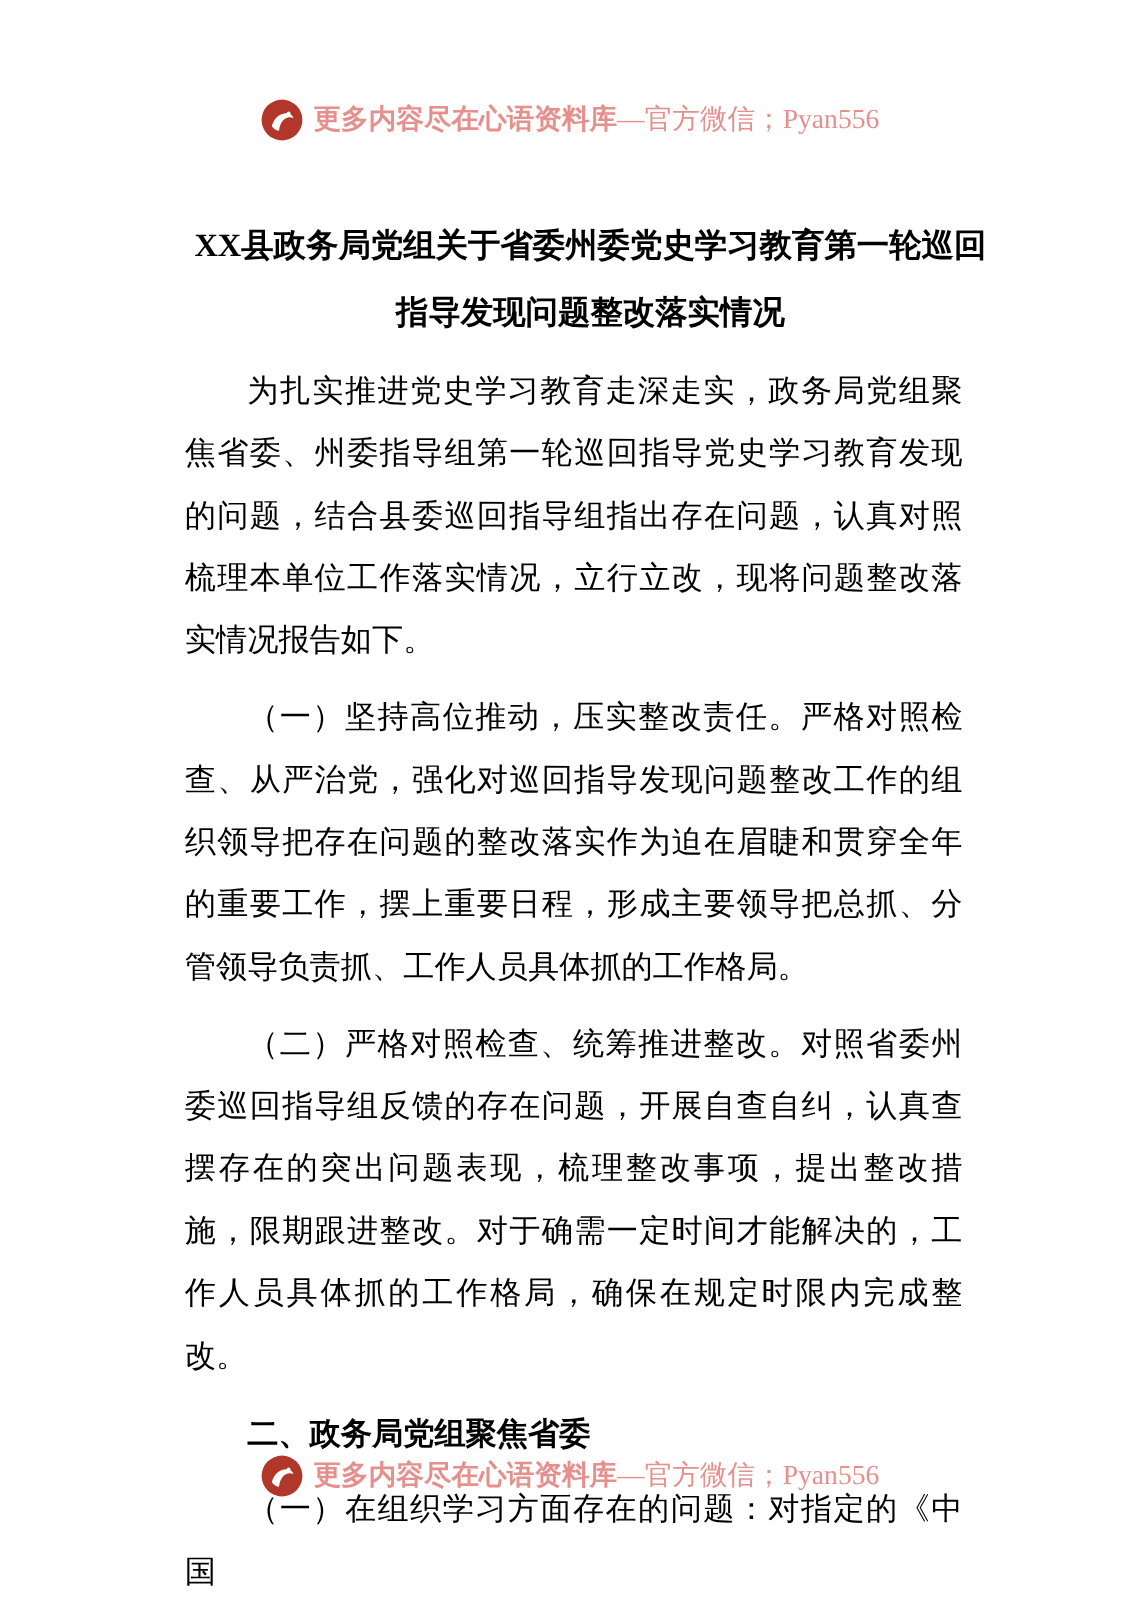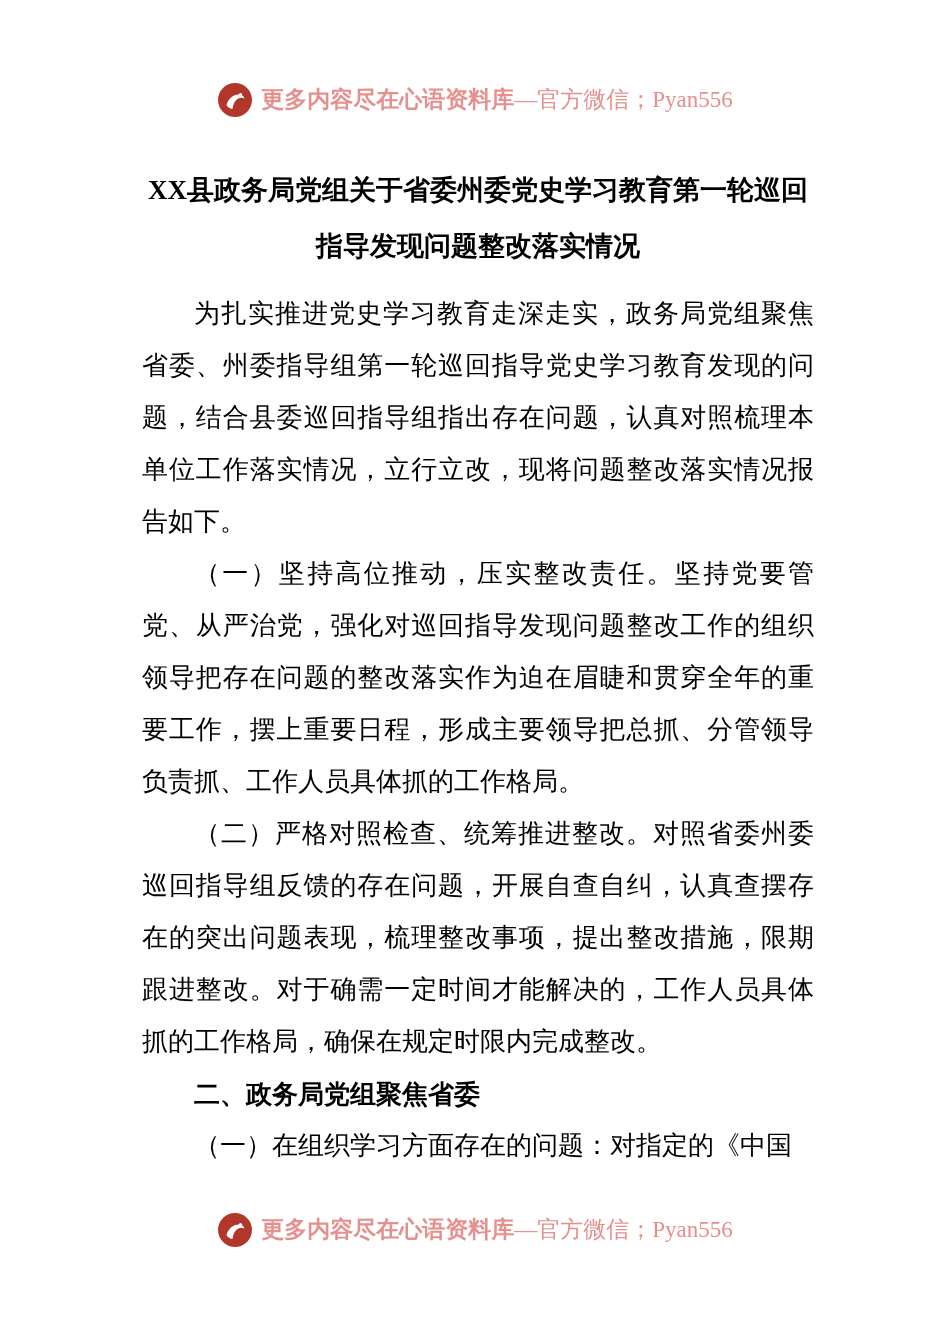--- a/index.html
+++ b/index.html
@@ -33,39 +33,39 @@
     height: 36px;
     display: inline-block;
     flex: 0 0 auto;
   }
   .wm-bold { font-weight: bold; }
   .doc-title {
     position: absolute;
     top: 162px;
     left: 140px;
     width: 676px;
-    margin: 0;
+    margin: 14px;
     text-align: center;
     font-size: 27px;
     font-weight: bold;
     line-height: 56px;
     font-family: "Liberation Serif", serif;
     color: #000000;
   }
   .doc-body {
     position: absolute;
     top: 288px;
     left: 142px;
     width: 672px;
     font-size: 26px;
     line-height: 52px;
     text-align: justify;
   }
   .doc-body p {
-    margin: 0;
+    margin: 12px;
     text-indent: 2em;
   }
   .doc-body p.heading {
     font-weight: bold;
     font-family: "Liberation Sans", sans-serif;
   }
 </style>
 </head>
 <body>
 
@@ -79,21 +79,21 @@
         <circle cx="23.5" cy="12.5" r="1.6" fill="#ffffff"></circle>
       </svg>
     </span>
     <span class="wm-text"><span class="wm-bold">更多内容尽在心语资料库</span><span>—官方微信；Pyan556</span></span>
   </div>
 
   <h1 class="doc-title">XX县政务局党组关于省委州委党史学习教育第一轮巡回指导发现问题整改落实情况</h1>
 
   <div class="doc-body">
       <p class="body">为扎实推进党史学习教育走深走实，政务局党组聚焦省委、州委指导组第一轮巡回指导党史学习教育发现的问题，结合县委巡回指导组指出存在问题，认真对照梳理本单位工作落实情况，立行立改，现将问题整改落实情况报告如下。</p>
-      <p class="body">（一）坚持高位推动，压实整改责任。坚持党要管党、从严治党，强化对巡回指导发现问题整改工作的组织领导把存在问题的整改落实作为迫在眉睫和贯穿全年的重要工作，摆上重要日程，形成主要领导把总抓、分管领导负责抓、工作人员具体抓的工作格局。</p>
+      <p class="body">（一）坚持高位推动，压实整改责任。严格对照检查、从严治党，强化对巡回指导发现问题整改工作的组织领导把存在问题的整改落实作为迫在眉睫和贯穿全年的重要工作，摆上重要日程，形成主要领导把总抓、分管领导负责抓、工作人员具体抓的工作格局。</p>
       <p class="body">（二）严格对照检查、统筹推进整改。对照省委州委巡回指导组反馈的存在问题，开展自查自纠，认真查摆存在的突出问题表现，梳理整改事项，提出整改措施，限期跟进整改。对于确需一定时间才能解决的，工作人员具体抓的工作格局，确保在规定时限内完成整改。</p>
       <p class="heading">二、政务局党组聚焦省委</p>
       <p class="body">（一）在组织学习方面存在的问题：对指定的《中国</p>
     </div>
 
   <div class="watermark wm-footer">
     <span class="wm-logo">
       <svg viewBox="0 0 36 36" width="36" height="36" aria-hidden="true">
         <circle cx="18" cy="18" r="17" fill="#b2372b"></circle>
         <path d="M9.5 23 C 13 10.5, 26 10, 27.5 16.5 C 22 14, 16.5 18.5, 15.5 27 C 12.5 26.5, 10.5 25, 9.5 23 Z" fill="#ffffff"></path>

